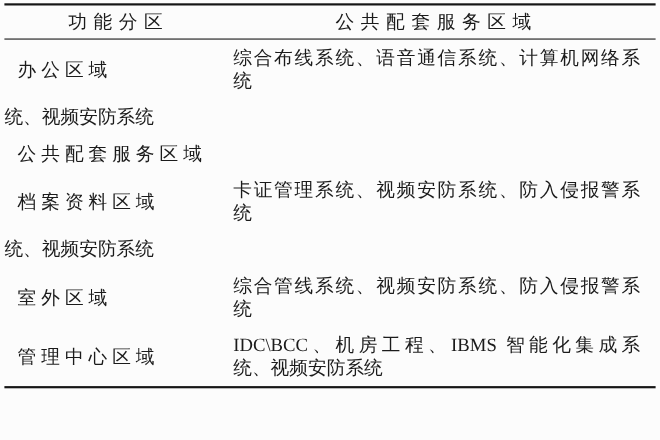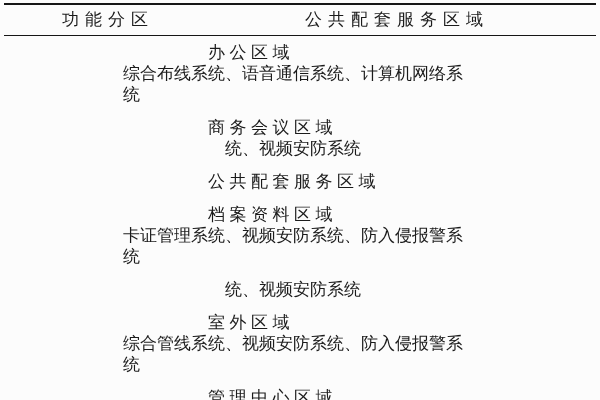--- a/index.html
+++ b/index.html
@@ -38,21 +38,20 @@
     flex: 1;
     text-align: center;
     letter-spacing: 6px;
     padding-right: 14px;
   }
   .row {
     display: flex;
     align-items: center;
     padding: 6px 0;
     line-height: 21px;
-    flex-direction: column;
   }
   .zone-cell {
     width: 196px;
     flex-shrink: 0;
     padding-left: 12px;
     letter-spacing: 4.5px;
   }
   .content-cell {
     flex: 1;
     padding-right: 14px;
@@ -77,21 +76,20 @@
 
   <div class="row">
     <div class="zone-cell">办公区域</div>
     <div class="content-cell">
       <div class="content-line-justified">综合布线系统、语音通信系统、计算机网络系</div>
       <div class="content-line-plain">统</div>
     </div>
   </div>
 
   <div class="row">
-    <div class="zone-cell">商务会议区域</div>
     <div class="content-cell">
       <div class="content-line-plain">统、视频安防系统</div>
     </div>
   </div>
 
   <div class="row">
     <div class="zone-cell">公共配套服务区域</div>
   </div>
 
   <div class="row">
@@ -112,17 +110,18 @@
     <div class="zone-cell">室外区域</div>
     <div class="content-cell">
       <div class="content-line-justified">综合管线系统、视频安防系统、防入侵报警系</div>
       <div class="content-line-plain">统</div>
     </div>
   </div>
 
   <div class="row">
     <div class="zone-cell">管理中心区域</div>
     <div class="content-cell">
+      <div class="content-line-justified">IDC\BCC、机房工程、IBMS 智能化集成系</div>
       <div class="content-line-plain">统、视频安防系统</div>
     </div>
   </div>
 
 </div>
 
 </body></html>

